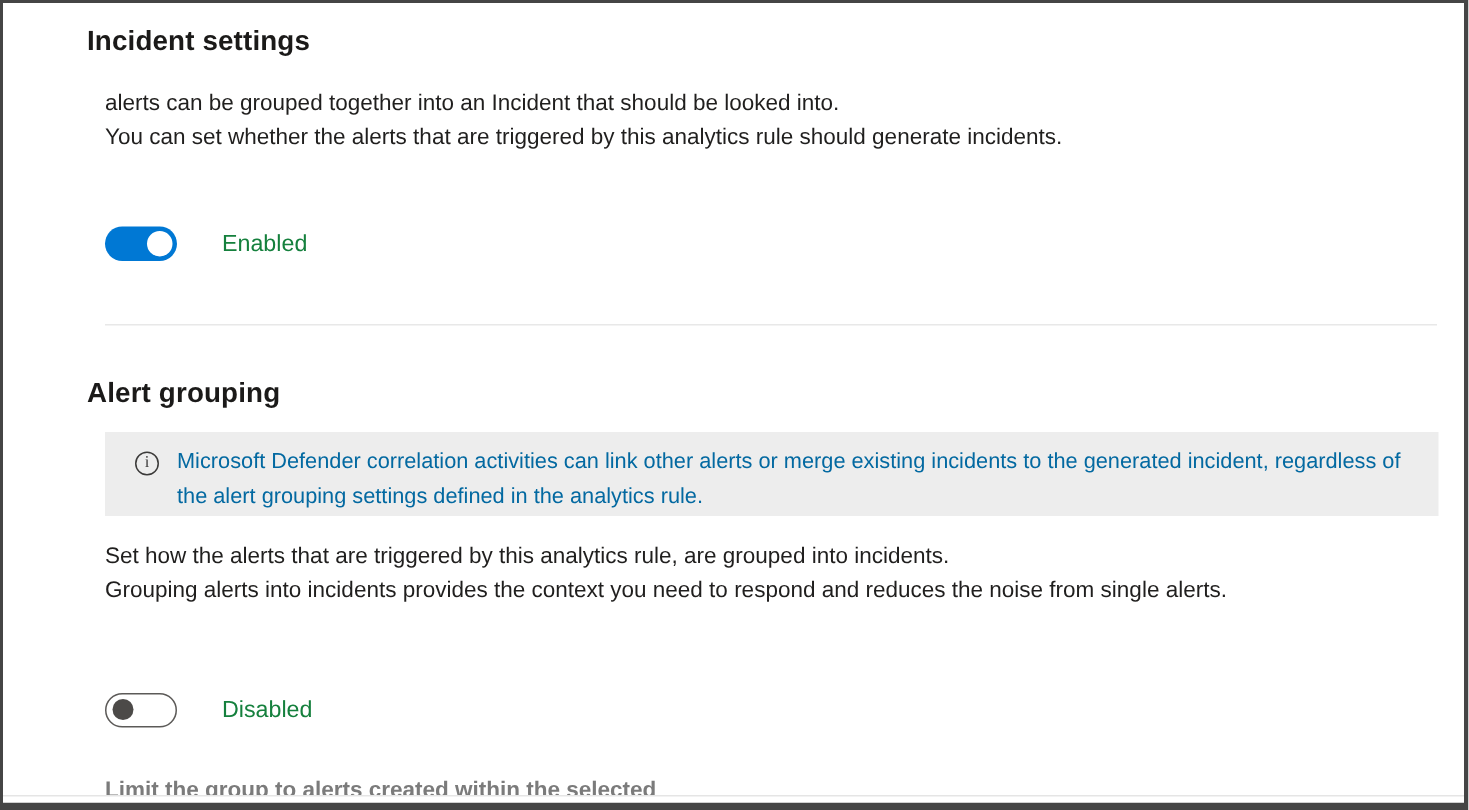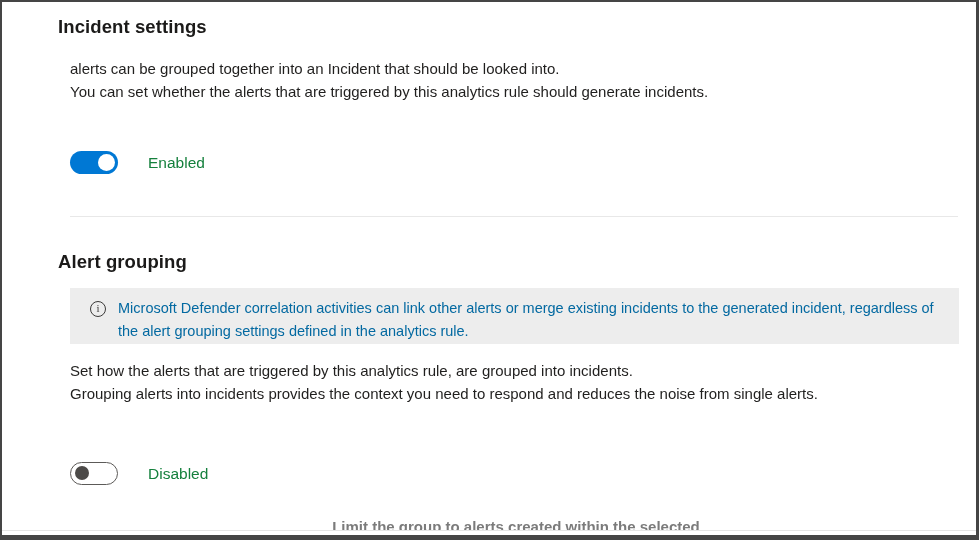--- a/index.html
+++ b/index.html
@@ -113,21 +113,20 @@
     font-size: 14.5px;
     line-height: 23px;
     color: #0369a1;
   }
   .truncated-label {
     left: 68px;
     width: 892px;
     font-size: 15px;
     font-weight: 700;
     color: #7b7b7b;
-    text-align: center;
   }
   .bottom-strip {
     left: 0;
     top: 528px;
     width: 974px;
     height: 6px;
     background: #ffffff;
     border-top: 1px solid #e5e5e5;
   }
 </style>

